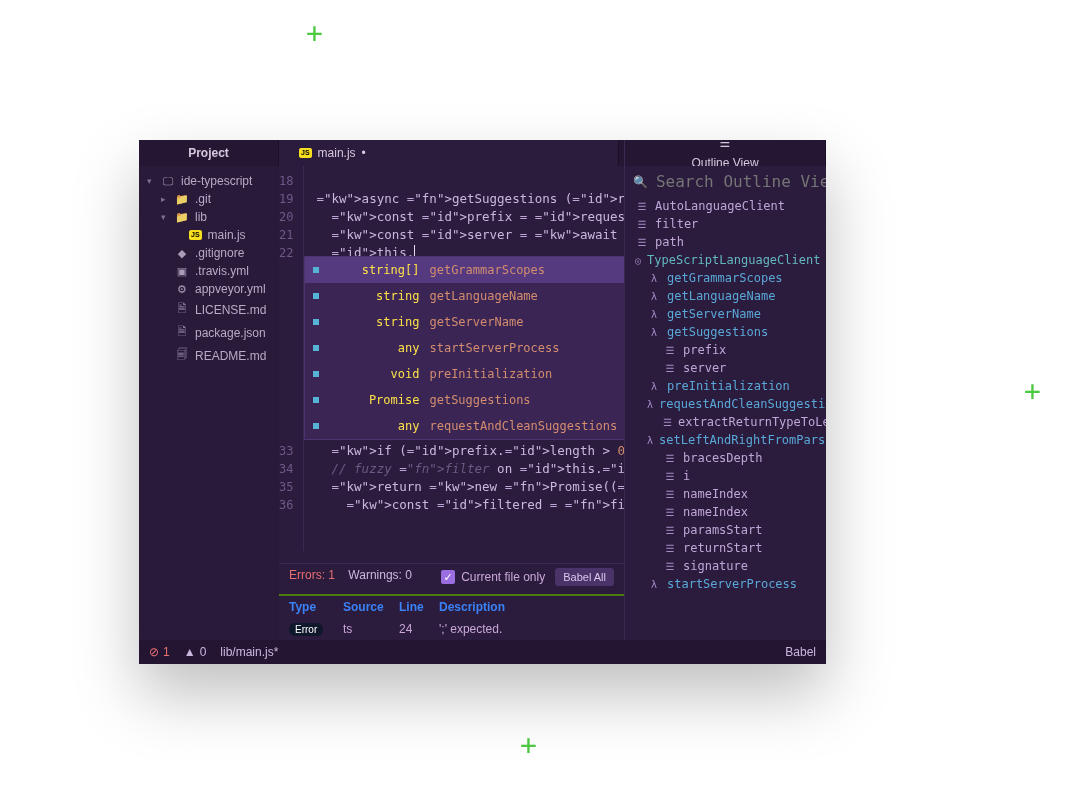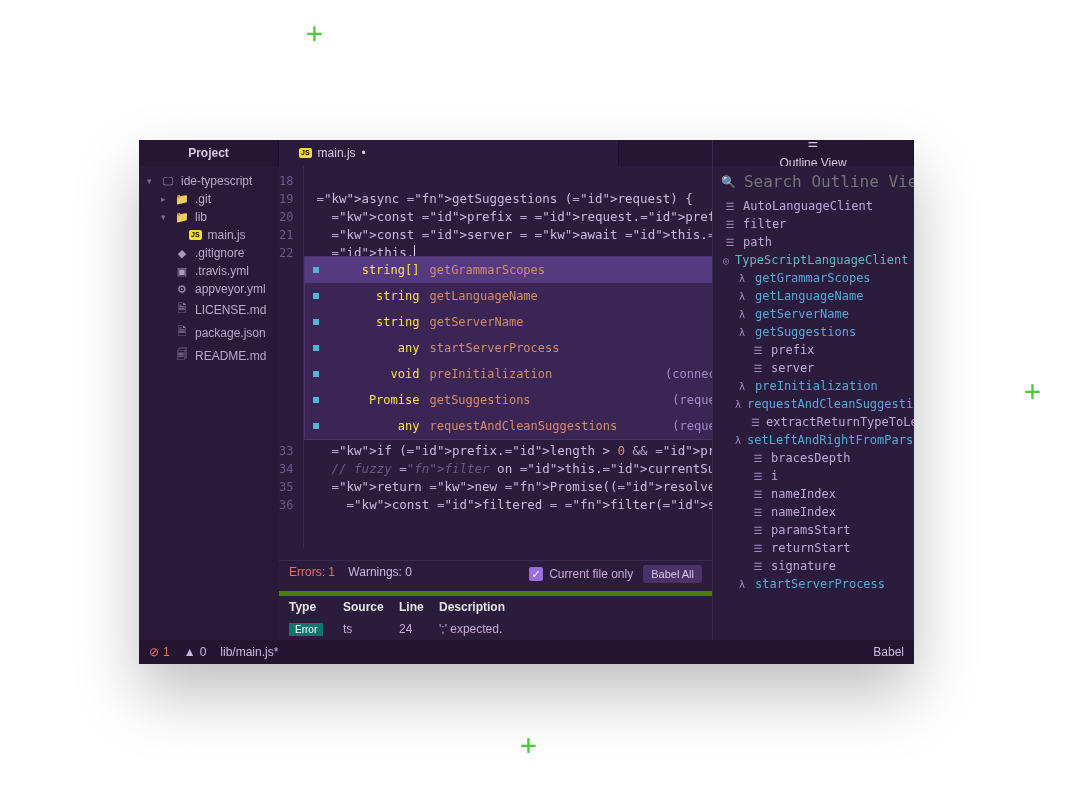--- a/index.html
+++ b/index.html
@@ -15,21 +15,21 @@
   .plus {
     position: absolute;
     color: #4bc940;
     font-size: 28px;
     font-weight: 300;
     line-height: 1;
   }
   .ide {
     position: absolute;
     left: 139px; top: 140px;
-    width: 775px; height: 524px;
+    width: 687px; height: 524px;
     background: #2b1b3d;
     color: #c9a8d8;
     display: flex;
     flex-direction: column;
     box-shadow: 0 30px 60px rgba(0,0,0,0.25);
     overflow: hidden;
   }
   .tabbar {
     height: 26px;
     background: #251734;
@@ -157,23 +157,23 @@
   .chk { display:flex; align-items:center; gap:6px; }
   .chk .box { width:14px; height:14px; background:#9a6de0; display:flex; align-items:center; justify-content:center; color:#fff; font-size:11px; border-radius:2px;}
   .openall {
     background: #4a3368; color: #d9c8ec;
     padding: 3px 8px; border-radius: 3px;
     font-size: 11px; margin-left: 10px;
   }
   .diag-head, .diag-row {
     display:flex; padding: 4px 10px; gap: 0;
   }
-  .diag-head { color:#e5e5e5; font-weight:600; border-top:5px solid #4d7c0f;}
+  .diag-head { color:#3b82f6; font-weight:600; border-top:2px solid #4d7c0f;}
   .col-type{width:54px}.col-src{width:56px}.col-line{width:40px}.col-desc{flex:1}
-  .badge-err{ background:#0f766e; color:#fff; font-size:10px; padding:1px 6px; border-radius:0;}
+  .badge-err{ background:#0f172a; color:#fff; font-size:10px; padding:1px 6px; border-radius:6px;}
   
   .outline {
     width: 202px;
     border-left: 1px solid #3a2a52;
     display: flex; flex-direction: column;
     font-family: -apple-system, "Segoe UI", sans-serif;
     font-size: 12px;
     overflow: hidden;
   }
   .outline-search {

